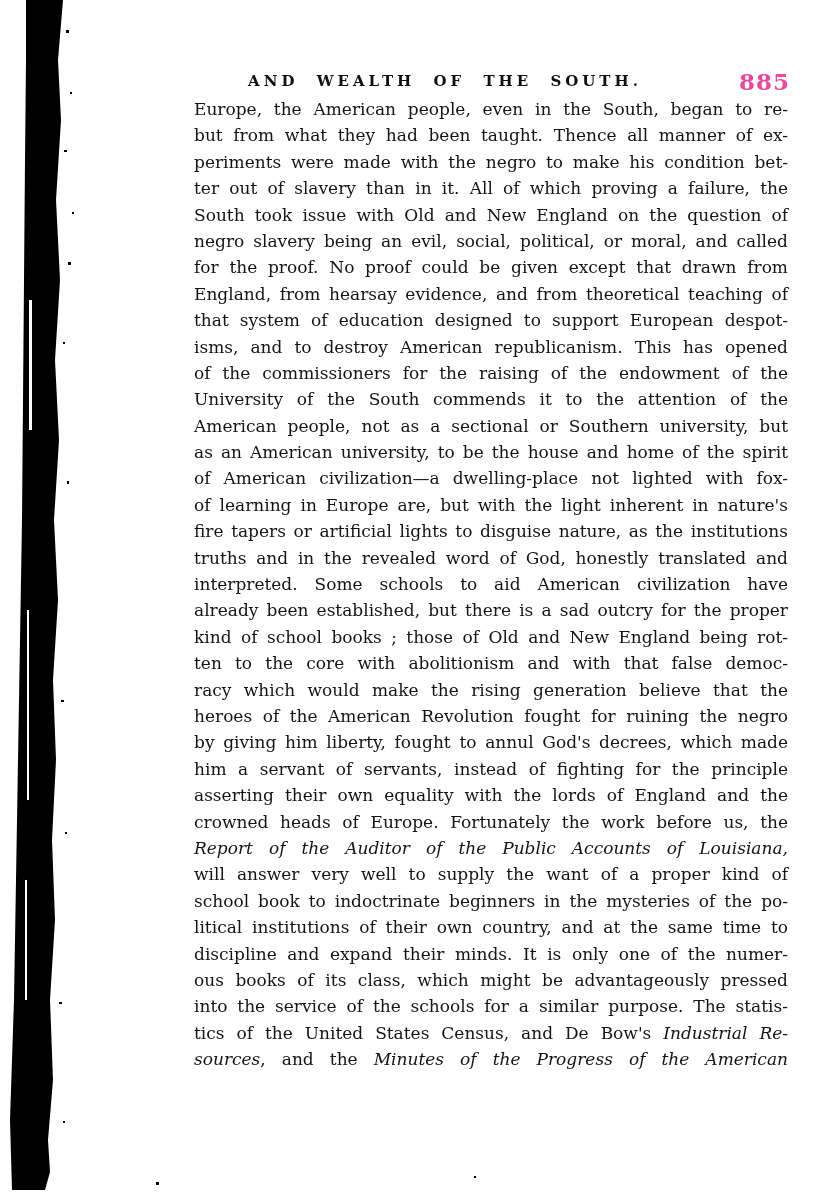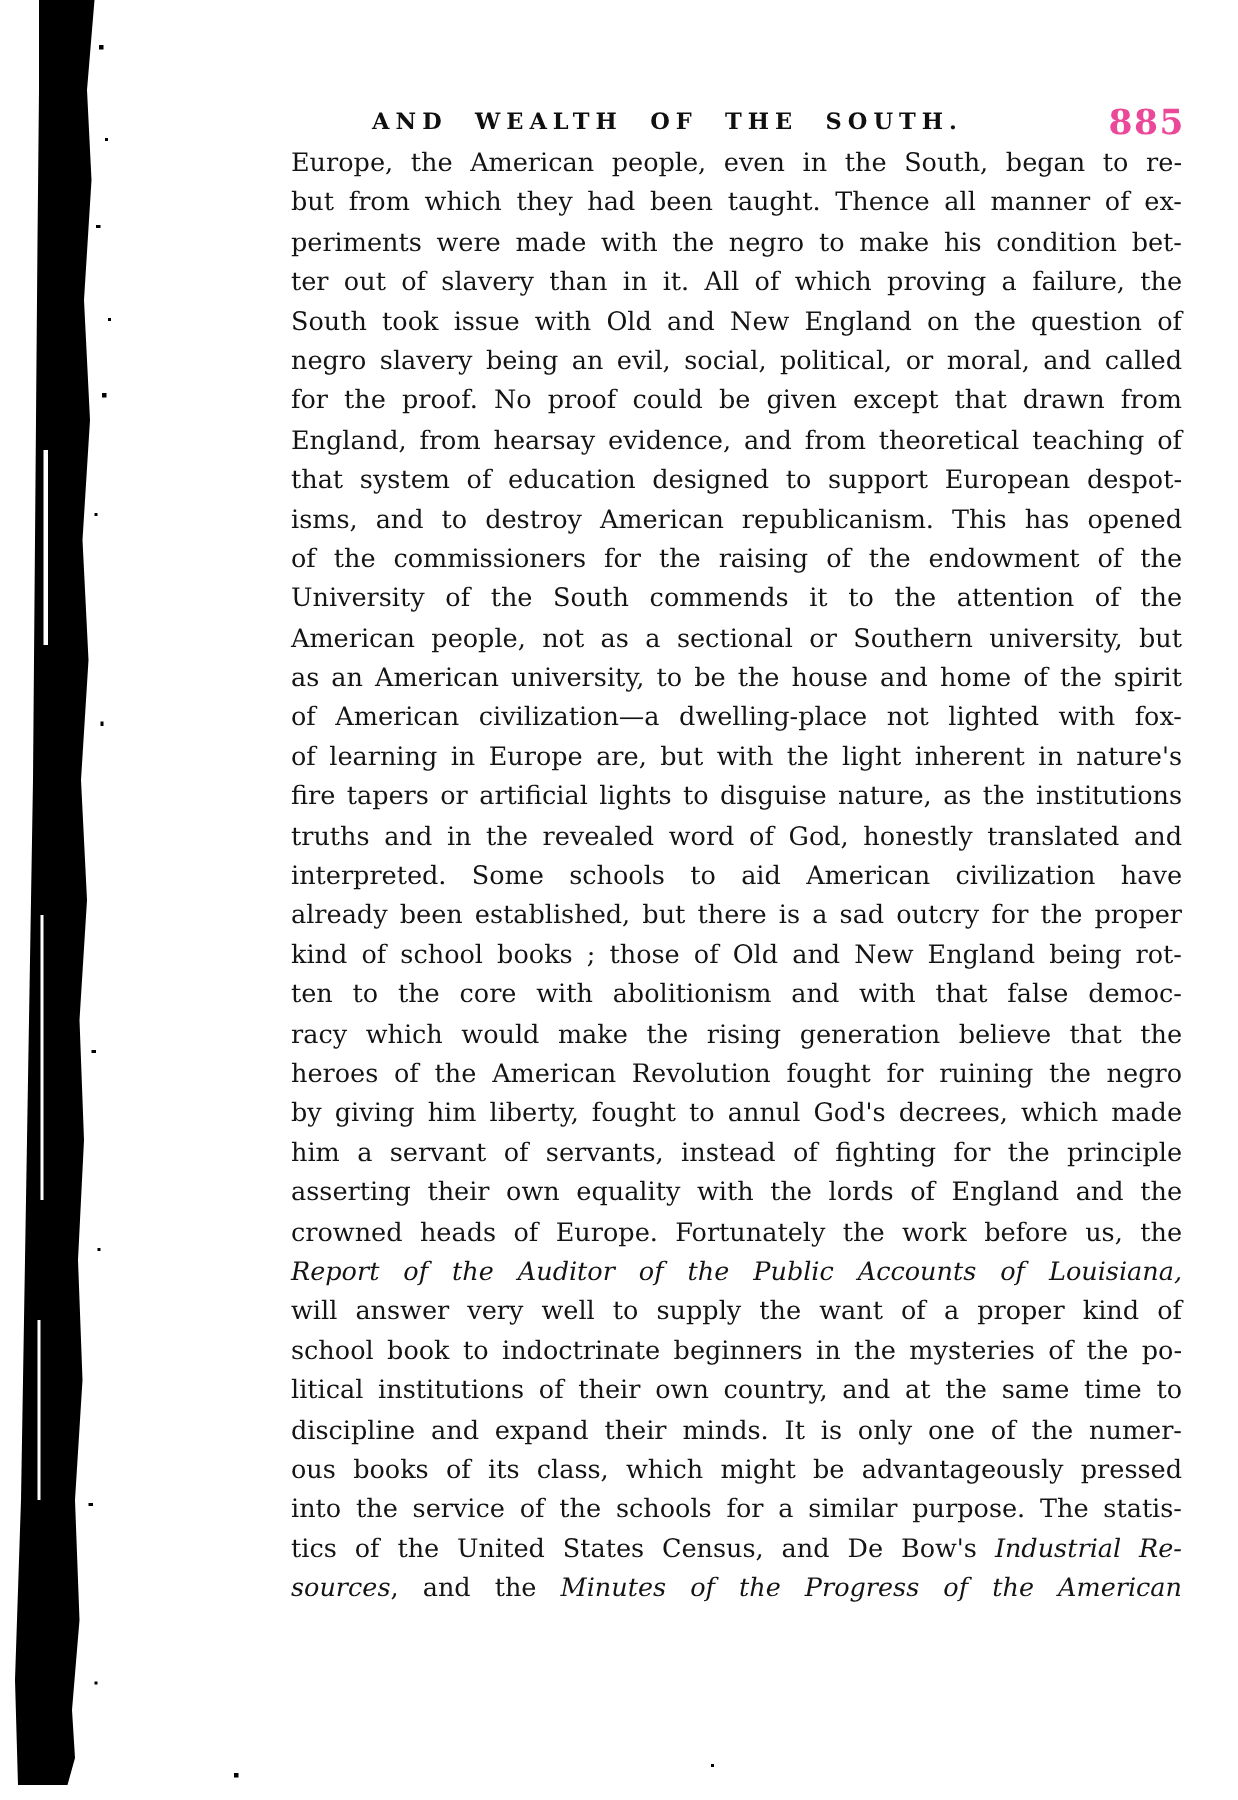--- a/index.html
+++ b/index.html
@@ -105,21 +105,21 @@
     </g>
   </svg>
 
   <div class="header-row">
     <span class="running-title">AND WEALTH OF THE SOUTH.</span>
     <span class="page-number">885</span>
   </div>
 
   <div class="body-text" id="body-text">
       <div class="line"><span>Europe, the American people, even in the South, began to re-</span></div>
-      <div class="line"><span>but from which they had been taught.  Thence all manner of ex-</span></div>
+      <div class="line"><span>but from what they had been taught.  Thence all manner of ex-</span></div>
       <div class="line"><span>periments were made with the negro to make his condition bet-</span></div>
       <div class="line"><span>ter out of slavery than in it.  All of which proving a failure, the</span></div>
       <div class="line"><span>South took issue with Old and New England on the question of</span></div>
       <div class="line"><span>negro slavery being an evil, social, political, or moral, and called</span></div>
       <div class="line"><span>for the proof.  No proof could be given except that drawn from</span></div>
       <div class="line"><span>England, from hearsay evidence, and from theoretical teaching of</span></div>
       <div class="line"><span>that system of education designed to support European despot-</span></div>
       <div class="line"><span>isms, and to destroy American republicanism.  This has opened</span></div>
       <div class="line"><span>of the commissioners for the raising of the endowment of the</span></div>
       <div class="line"><span>University of the South commends it to the attention of the</span></div>

